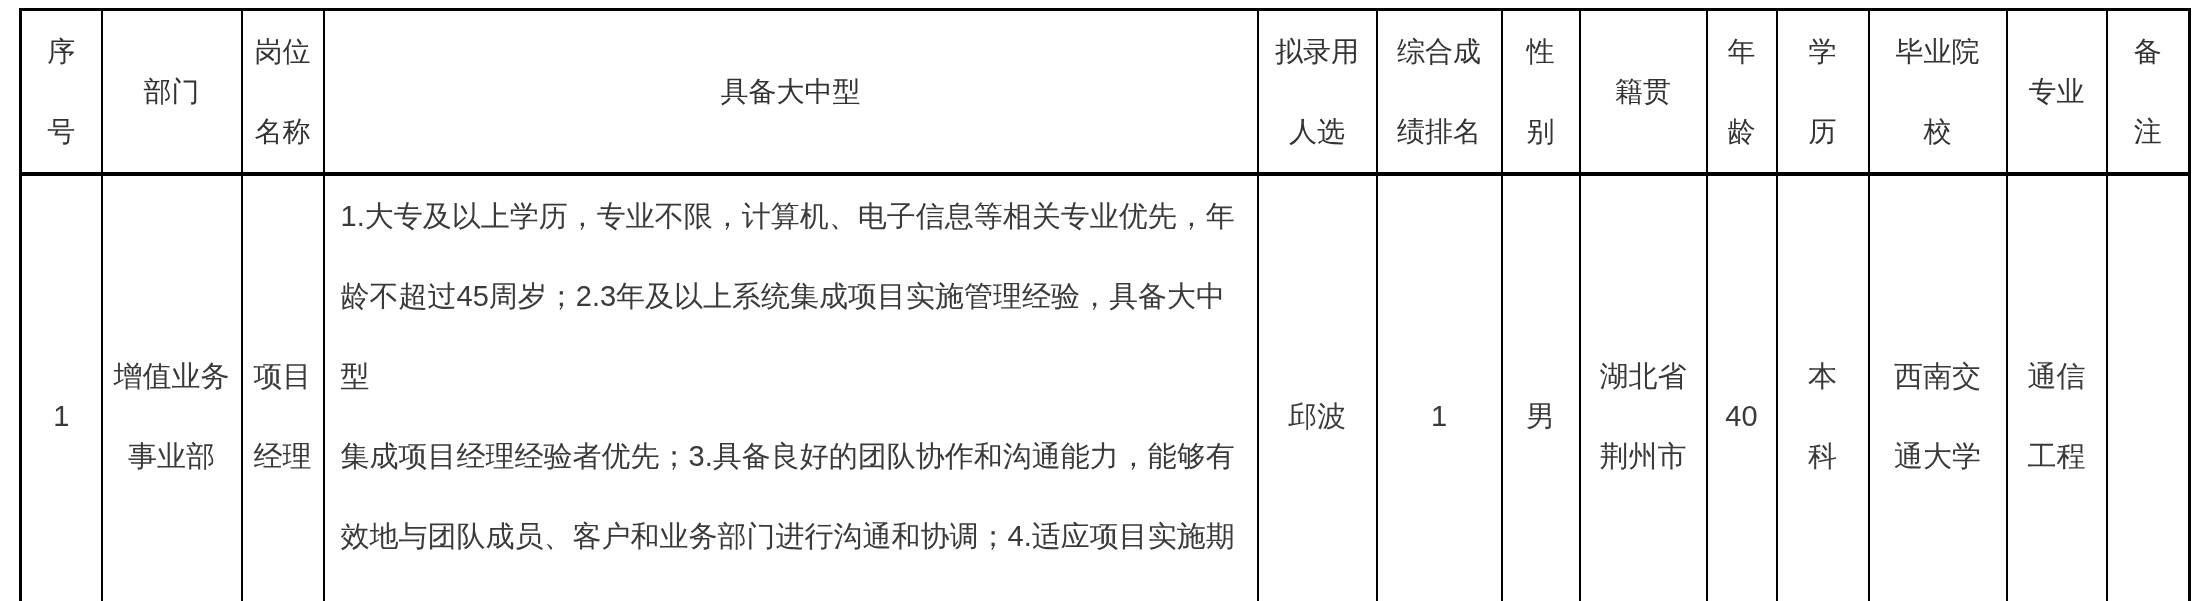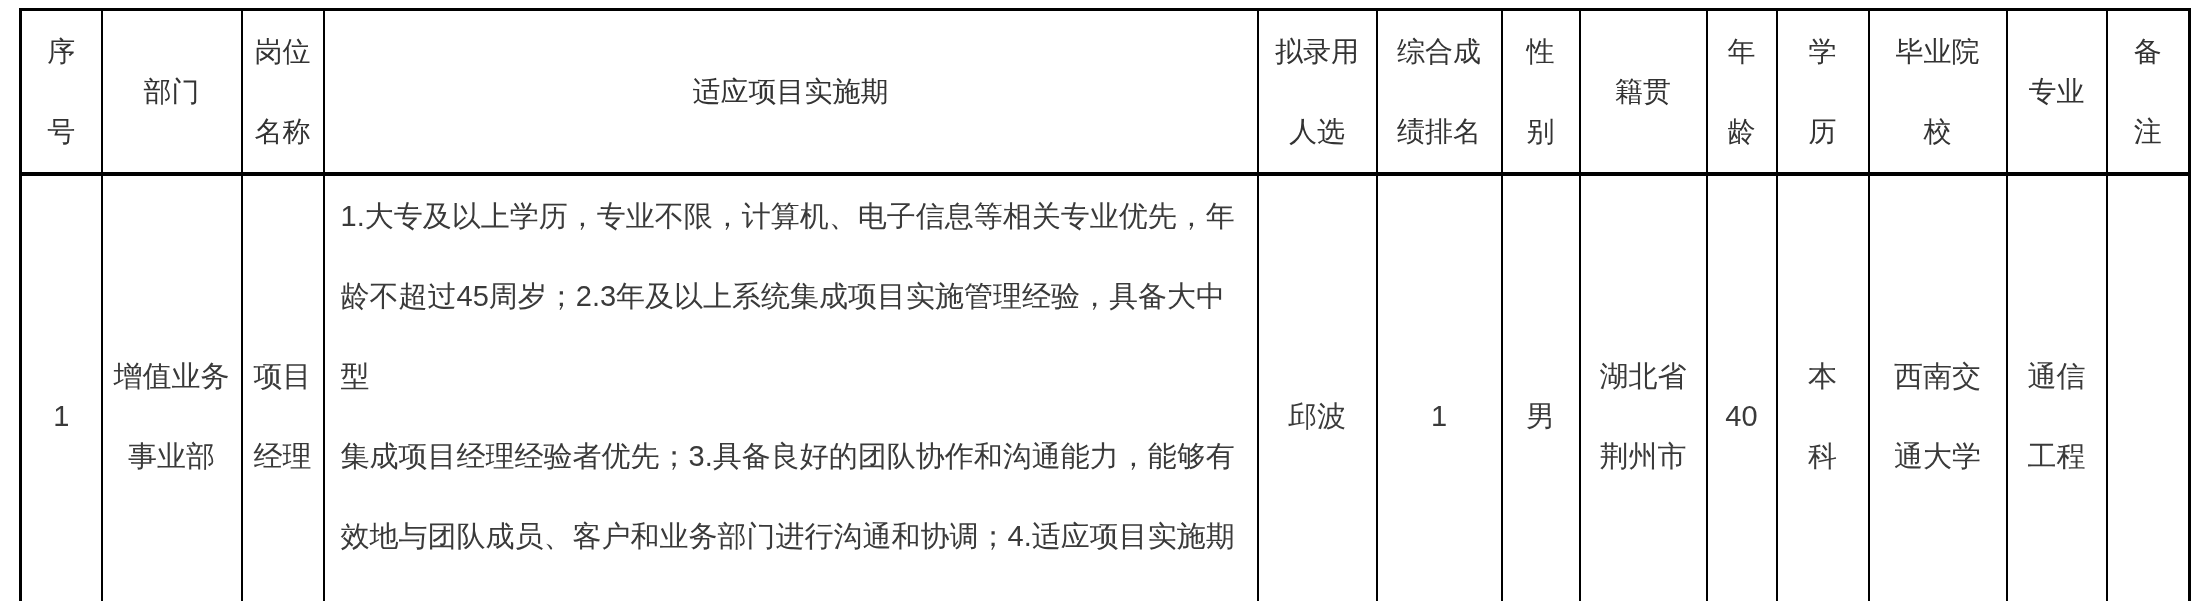--- a/index.html
+++ b/index.html
@@ -89,21 +89,21 @@
         <col class="c11">
       <col class="c12">
     </colgroup>
     <thead>
       <tr>
         <th>序
 号</th>
         <th>部门</th>
         <th>岗位
 名称</th>
-        <th>适应项目实施期</th>
+        <th>具备大中型</th>
         <th>拟录用
 人选</th>
         <th>综合成
 绩排名</th>
         <th>性
 别</th>
         <th>籍贯</th>
         <th>年
 龄</th>
         <th>学

